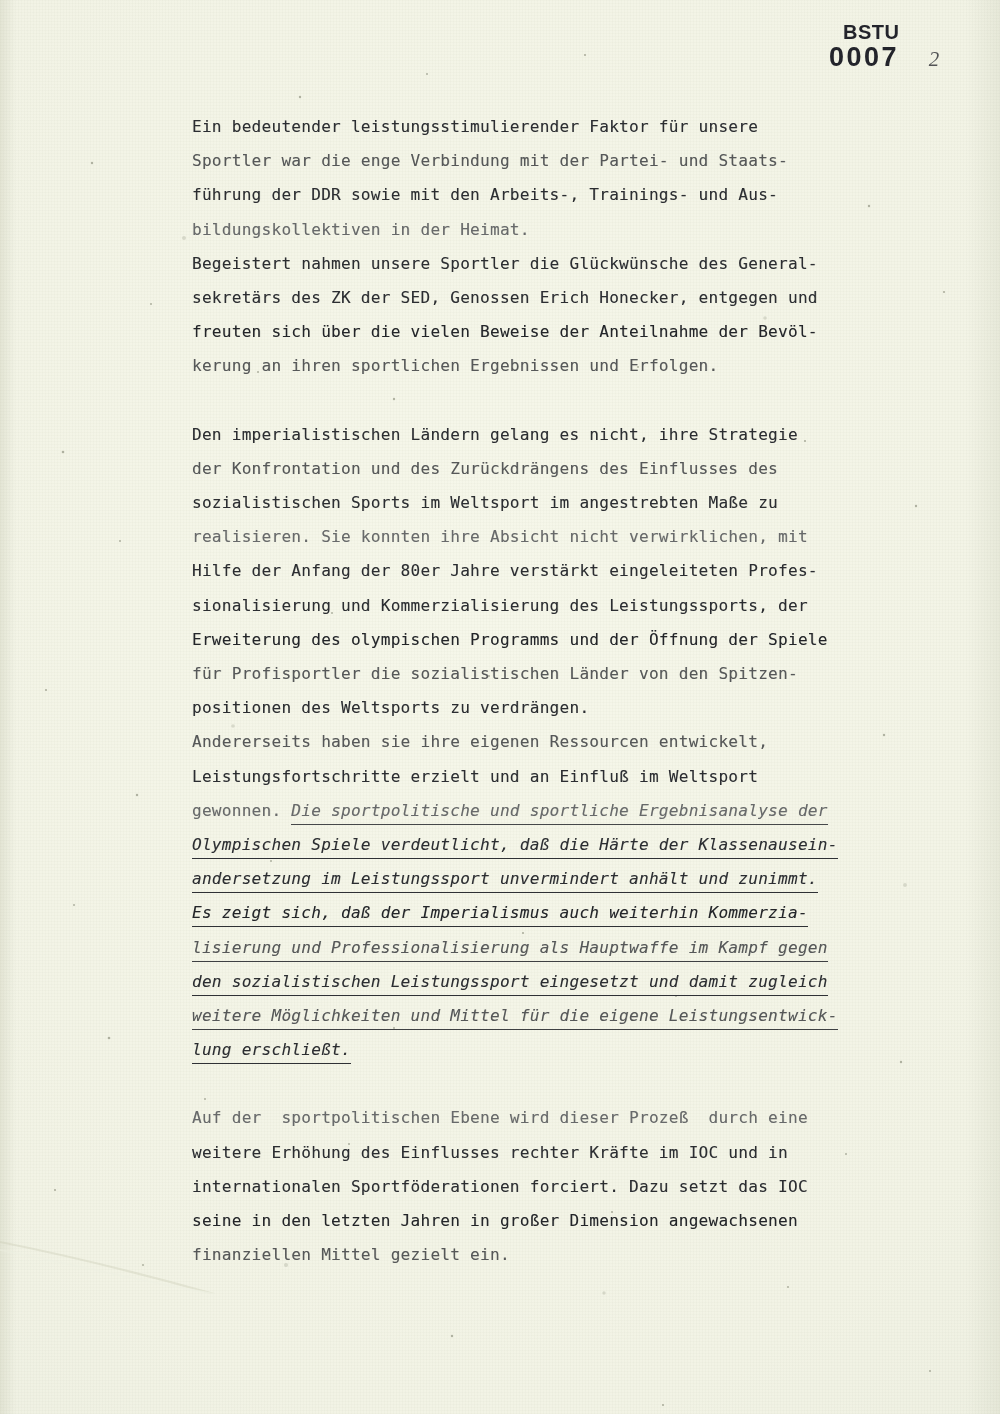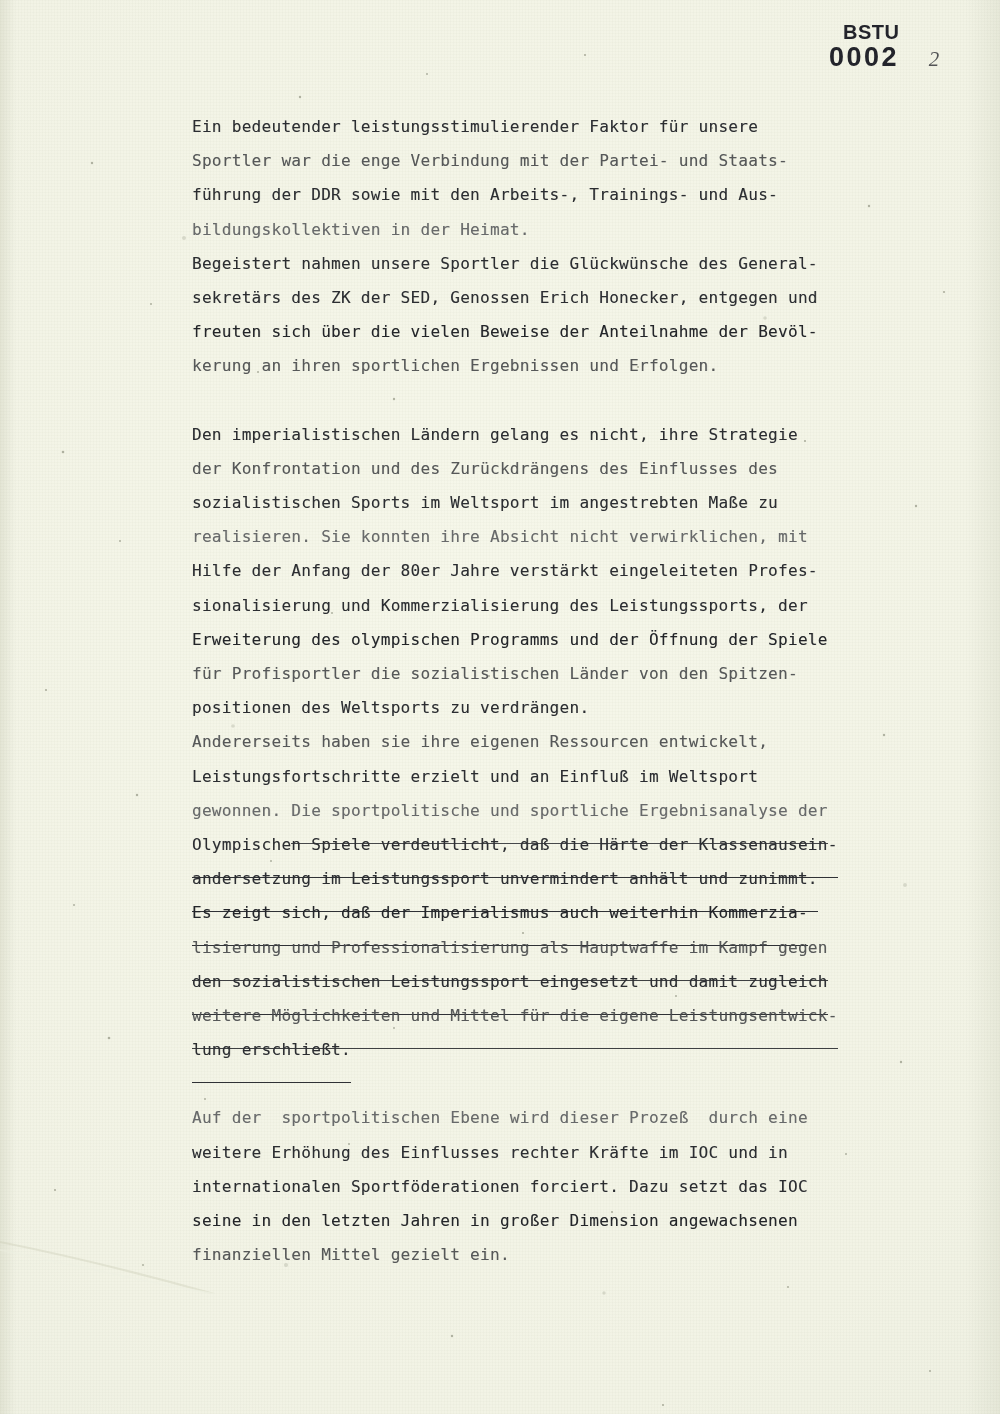--- a/index.html
+++ b/index.html
@@ -130,23 +130,24 @@
   .tline.blank { color: transparent; }
 
   
   .ink-light { color: #494b4d; opacity: 0.92; }
   .ink-lighter { color: #55575a; opacity: 0.88; }
   .ink-dark { color: #232529; }
 
   
   .u {
     border-bottom: 1.6px solid #2f3135;
-    padding-bottom: 19px;
+    padding-bottom: 0;
     display: inline-block;
     line-height: 26px;
+    font-style: italic;
   }
 </style>
 </head>
 <body>
 
 <div id="page">
 
   <div id="grain"></div>
 
   <svg id="specks" viewBox="0 0 1000 1414" preserveAspectRatio="none" aria-hidden="true">
@@ -200,19 +201,19 @@
     </g>
   </svg>
 
   <svg id="fold" viewBox="0 0 300 170" preserveAspectRatio="none" aria-hidden="true">
     <path d="M0,118 C70,132 150,152 214,170" fill="none" stroke="#c9cbb4" stroke-width="2.2" opacity="0.75"></path>
     <path d="M0,126 C70,140 150,159 214,170" fill="none" stroke="#eef0e2" stroke-width="2.2" opacity="0.8"></path>
   </svg>
 
   <div id="stamp">
     <span class="bstu">BSTU</span>
-    <span class="num">0002</span>
+    <span class="num">0007</span>
     <span class="pageno">2</span>
   </div>
 
   <div id="body-text"><span class="tline ">Ein bedeutender leistungsstimulierender Faktor für unsere</span><span class="tline ink-light">Sportler war die enge Verbindung mit der Partei- und Staats-</span><span class="tline ">führung der DDR sowie mit den Arbeits-, Trainings- und Aus-</span><span class="tline ink-lighter">bildungskollektiven in der Heimat.</span><span class="tline ">Begeistert nahmen unsere Sportler die Glückwünsche des General-</span><span class="tline ">sekretärs des ZK der SED, Genossen Erich Honecker, entgegen und</span><span class="tline ink-dark">freuten sich über die vielen Beweise der Anteilnahme der Bevöl-</span><span class="tline ink-light">kerung an ihren sportlichen Ergebnissen und Erfolgen.</span><span class="tline blank"> </span><span class="tline ">Den imperialistischen Ländern gelang es nicht, ihre Strategie</span><span class="tline ink-light">der Konfrontation und des Zurückdrängens des Einflusses des</span><span class="tline ">sozialistischen Sports im Weltsport im angestrebten Maße zu</span><span class="tline ink-lighter">realisieren. Sie konnten ihre Absicht nicht verwirklichen, mit</span><span class="tline ">Hilfe der Anfang der 80er Jahre verstärkt eingeleiteten Profes-</span><span class="tline ">sionalisierung und Kommerzialisierung des Leistungssports, der</span><span class="tline ink-dark">Erweiterung des olympischen Programms und der Öffnung der Spiele</span><span class="tline ink-light">für Profisportler die sozialistischen Länder von den Spitzen-</span><span class="tline ">positionen des Weltsports zu verdrängen.</span><span class="tline ink-light">Andererseits haben sie ihre eigenen Ressourcen entwickelt,</span><span class="tline ">Leistungsfortschritte erzielt und an Einfluß im Weltsport</span><span class="tline ink-lighter"><span>gewonnen. </span><span class="u">Die sportpolitische und sportliche Ergebnisanalyse der</span></span><span class="tline "><span class="u">Olympischen Spiele verdeutlicht, daß die Härte der Klassenausein-</span></span><span class="tline "><span class="u">andersetzung im Leistungssport unvermindert anhält und zunimmt.</span></span><span class="tline ink-dark"><span class="u">Es zeigt sich, daß der Imperialismus auch weiterhin Kommerzia-</span></span><span class="tline ink-light"><span class="u">lisierung und Professionalisierung als Hauptwaffe im Kampf gegen</span></span><span class="tline "><span class="u">den sozialistischen Leistungssport eingesetzt und damit zugleich</span></span><span class="tline ink-light"><span class="u">weitere Möglichkeiten und Mittel für die eigene Leistungsentwick-</span></span><span class="tline "><span class="u">lung erschließt.</span></span><span class="tline blank"> </span><span class="tline ink-lighter">Auf der  sportpolitischen Ebene wird dieser Prozeß  durch eine</span><span class="tline ">weitere Erhöhung des Einflusses rechter Kräfte im IOC und in</span><span class="tline ">internationalen Sportföderationen forciert. Dazu setzt das IOC</span><span class="tline ink-dark">seine in den letzten Jahren in großer Dimension angewachsenen</span><span class="tline ink-light">finanziellen Mittel gezielt ein.</span></div>
 
 </div>
 
 </body></html>

